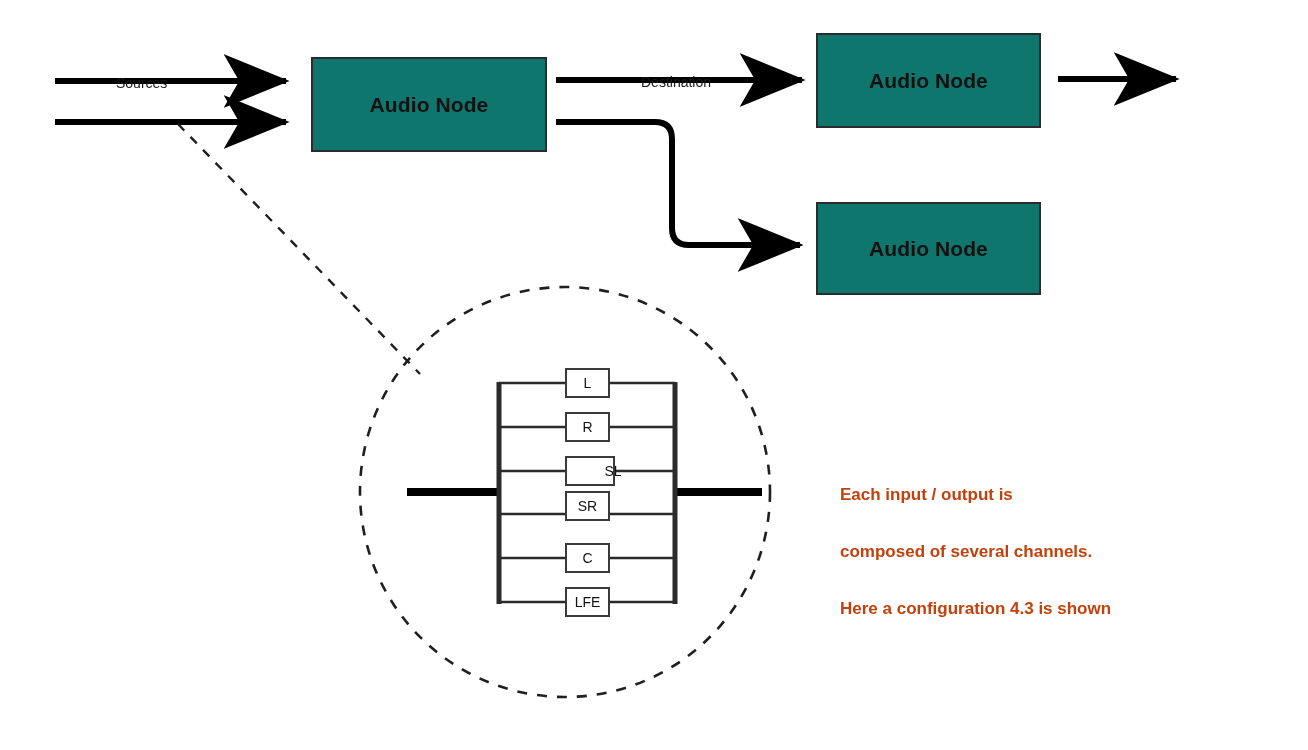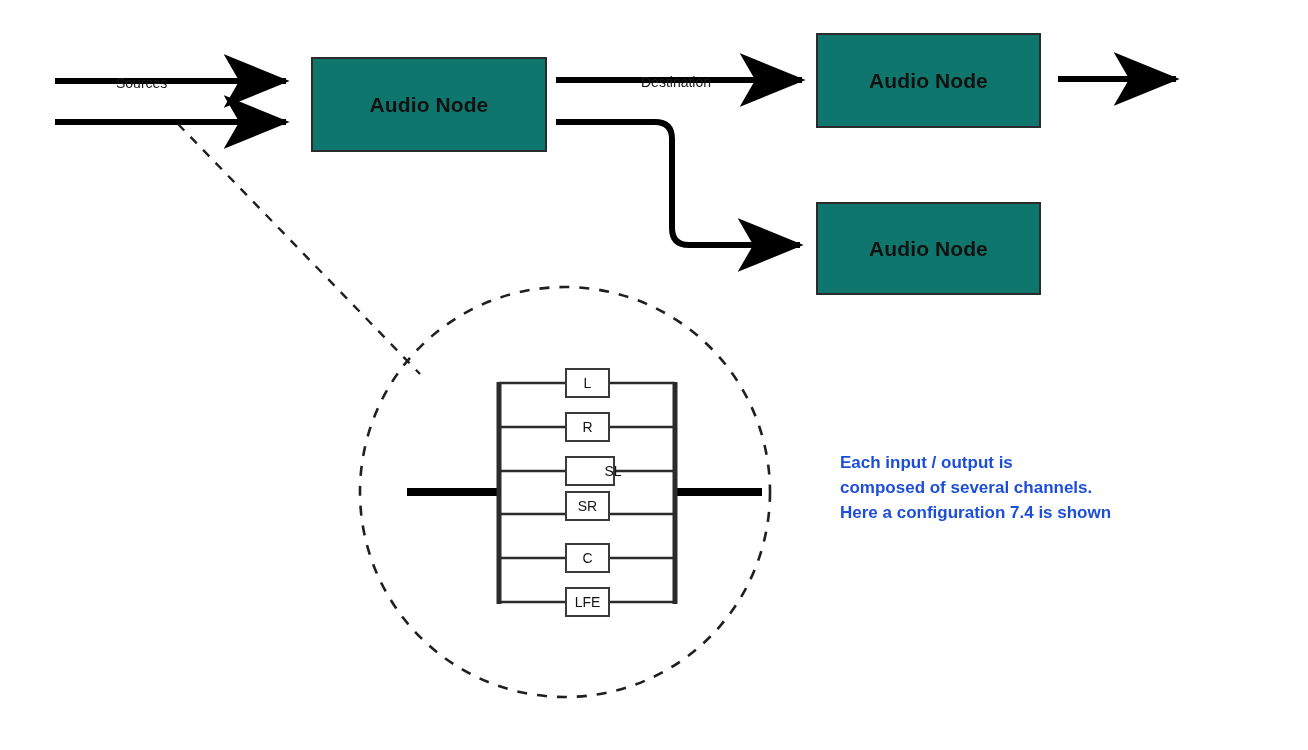--- a/index.html
+++ b/index.html
@@ -86,23 +86,24 @@
   #caption-block {
     position: absolute;
     left: 840px;
     top: 450px;
     width: 330px;
   }
   #caption-block .caption-line {
     font-family: "Liberation Sans", sans-serif;
     font-size: 17px;
     font-weight: bold;
-    color: #1d4ed8;
+    color: #c2410c;
     line-height: 25px;
     white-space: nowrap;
+    margin-top: 32px;
   }
 </style>
 </head>
 <body>
 
 <div id="diagram-root">
 
   <svg id="diagram-svg" viewBox="0 0 1308 750">
     <defs>
       <marker id="arrowhead" markerWidth="11" markerHeight="9" refX="10.4" refY="4.5" orient="auto" markerUnits="strokeWidth">
@@ -172,16 +173,16 @@
   <div class="channel-box" style="left:565px; top:543px;">
     <span class="channel-label">C</span>
   </div>
   <div class="channel-box" style="left:565px; top:587px;">
     <span class="channel-label">LFE</span>
   </div>
 
   <div id="caption-block">
     <div class="caption-line">Each input / output is</div>
     <div class="caption-line">composed of several channels.</div>
-    <div class="caption-line">Here a configuration 7.4 is shown</div>
+    <div class="caption-line">Here a configuration 4.3 is shown</div>
   </div>
 
 </div>
 
 </body></html>

